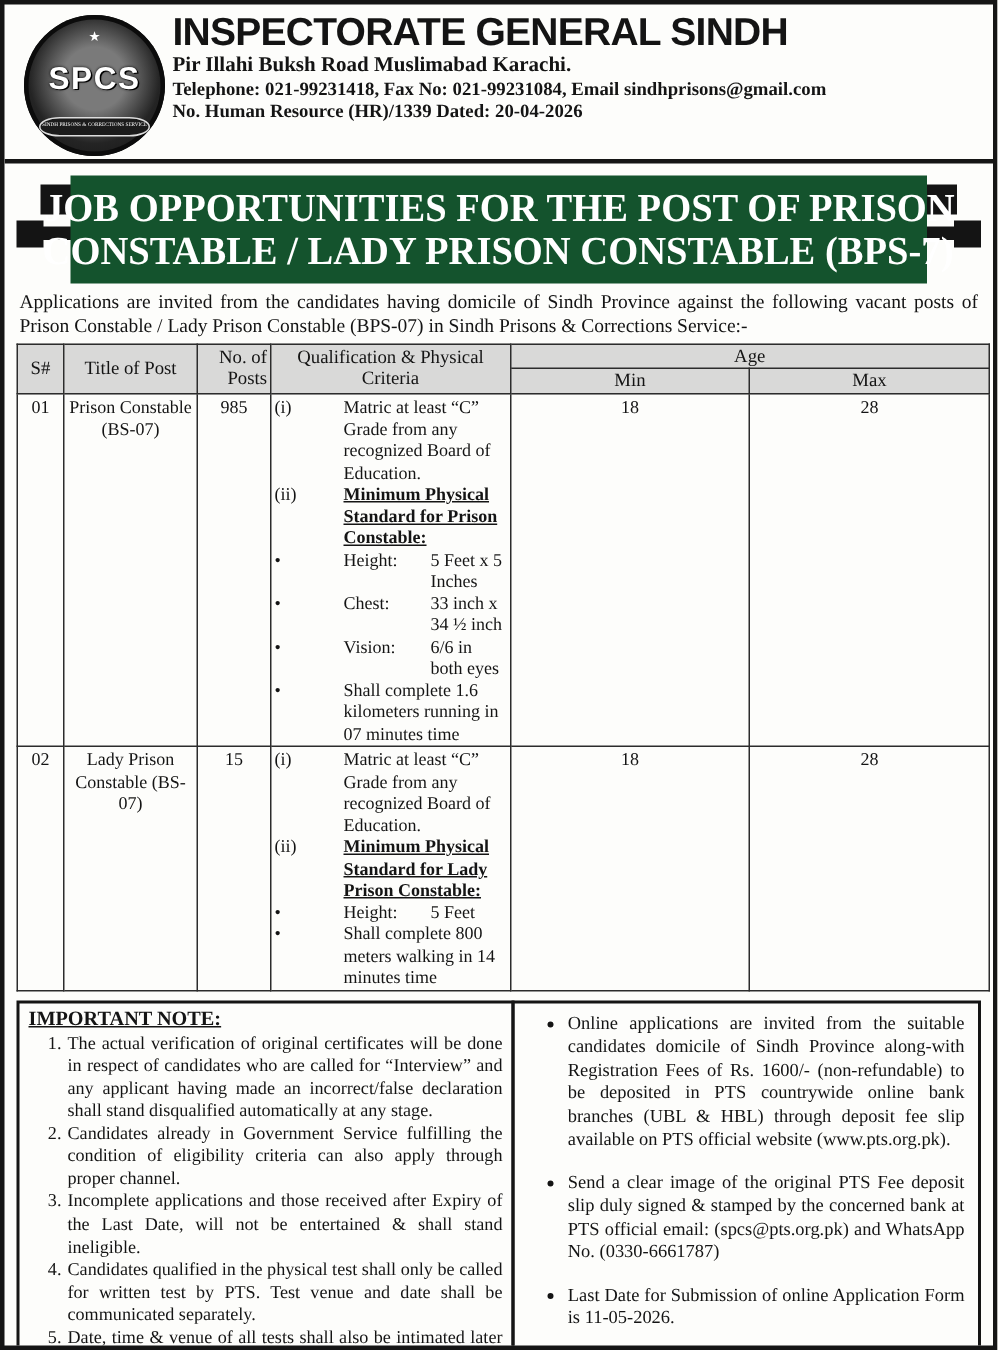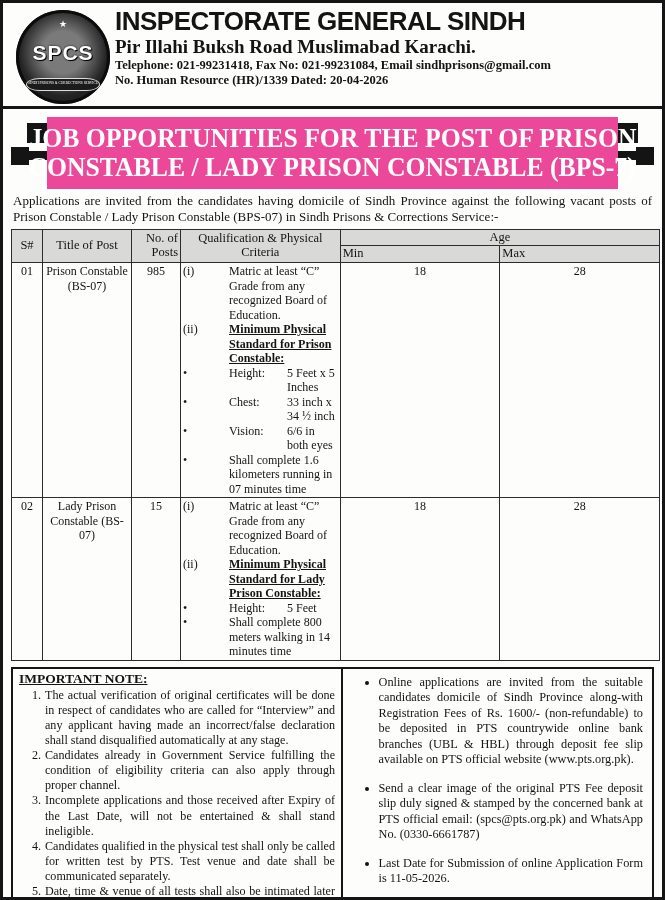--- a/index.html
+++ b/index.html
@@ -18,44 +18,44 @@
     box-shadow: inset 0 0 0 3px #0c0c0c;
   }
   .spcs-star { position:absolute; top:9px; left:50%; transform:translateX(-50%); color:#fff; font-size:9px; }
   .spcs-text { font-family:"Liberation Sans", sans-serif; font-weight:bold; font-size:21px; color:#fff;
     letter-spacing:1px; text-shadow:0 0 2px #000, 1px 1px 0 #000; margin-top:-8px; }
   .spcs-ribbon { position:absolute; bottom:13px; left:50%; transform:translateX(-50%); width:72px; height:11px;
     background:#1b1b1b; border:1px solid #ddd; border-radius:30%/80%;
     color:#fff; font-size:3.5px; line-height:9px; text-align:center; overflow:hidden; white-space:nowrap; }
   .header-center { flex:1; padding-right:60px; }
   .org-line { font-family:"Liberation Sans", sans-serif; font-weight:bold; font-size:26px; line-height:1.04; letter-spacing:-0.5px; }
-  .hdr-address { font-size:19px; font-weight:bold; margin-top:1px; }
+  .hdr-address { font-size:14px; font-weight:bold; margin-top:1px; }
   .hdr-contact, .hdr-ref { font-size:12.5px; font-weight:bold; line-height:1.2; }
   
   .banner-wrap { position:relative; margin:8px 0 3px; height:72px; }
-  .banner-box { position:absolute; left:44px; right:44px; top:0; bottom:0; background:#ec4899; color:#fff;
+  .banner-box { position:absolute; left:44px; right:44px; top:0; bottom:0; background:#14532d; color:#fff;
     display:flex; flex-direction:column; justify-content:center; align-items:center; }
   .banner-line { font-weight:bold; font-size:26.5px; line-height:1.08; white-space:nowrap; transform:scaleX(0.97); }
   .notch { position:absolute; background:#141414; }
   .nl-a { left:24px; top:6px;  width:22px; height:20px; }
   .nl-b { left:8px;  top:30px; width:18px; height:18px; }
   .nl-c { left:14px; top:34px; width:34px; height:9px; }
   .nr-a { right:24px; top:6px;  width:22px; height:20px; }
   .nr-b { right:8px;  top:30px; width:18px; height:18px; }
   .nr-c { right:14px; top:34px; width:34px; height:9px; }
   
   .intro { padding:1px 10px 2px; font-size:13px; line-height:1.22; text-align:justify; }
   
   table.posts { border-collapse:collapse; margin:2px 8px 0; width:649px; table-layout:fixed; }
   table.posts th, table.posts td { border:1.6px solid #2c2c2c; padding:1px 2px; }
   table.posts th { background:#d9d9d8; font-weight:normal; font-size:12.5px; line-height:1.1; }
   .c-sno  { width:26px; text-align:center; }
   .c-title{ width:84px; }
   .c-posts{ width:44px; text-align:right; }
-  .c-min, .c-max { width:36px; text-align:left; }
+  .c-min, .c-max { width:36px; text-align:center; }
   td.cell { vertical-align:top; font-size:12px; line-height:14.5px; padding-top:3px; }
   td.cell.ctr { text-align:center; }
   .c-qual-cell { padding:3px 4px 4px; }
   .qrow { display:flex; }
   .qm { width:46px; flex:none; }
   .qk { width:58px; flex:none; }
   .qk:empty { display:none; }
   .qt { flex:1; }
   .qhead { font-weight:bold; text-decoration:underline; }
   

